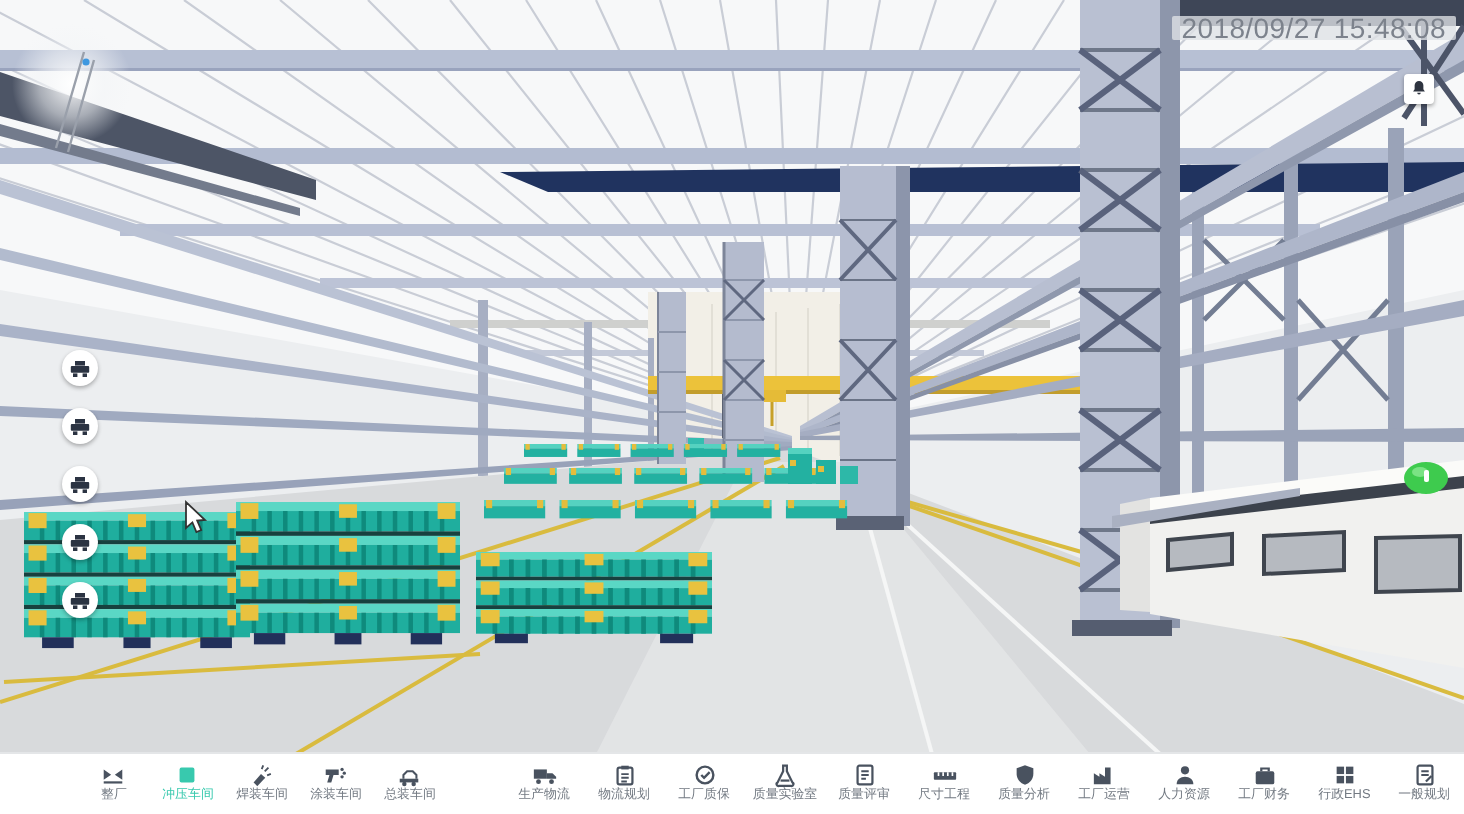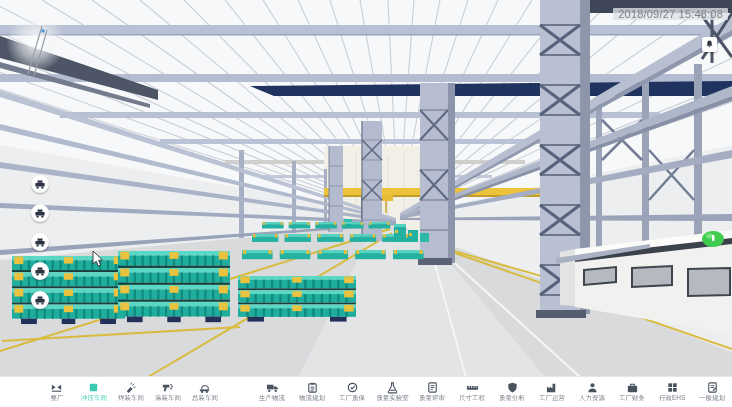--- a/index.html
+++ b/index.html
@@ -1,21 +1,21 @@
 <!DOCTYPE html>
 <html><head>
 <meta charset="utf-8">
 <style>
   html,body{margin:0;padding:0;background:#222;}
   .app{position:relative;width:732px;height:407px;overflow:hidden;
        font-family:"Liberation Sans","DejaVu Sans",sans-serif;background:#eceef0;}
   .viewport{position:absolute;left:0;top:0;right:0;bottom:30px;cursor:default;}
   svg.scene{display:block;width:100%;height:100%;}
   
-  .timestamp{position:absolute;top:8px;right:4px;font-size:11px;line-height:12px;
+  .timestamp{position:absolute;top:8px;right:4px;font-size:14px;line-height:12px;
              color:#7c828c;background:rgba(223,226,230,.78);padding:0 5px;border-radius:1px;
              letter-spacing:.2px;}
   
   .bell-btn{position:absolute;top:37px;right:15px;width:15px;height:15px;background:#fff;
             border:none;border-radius:2px;box-shadow:0 1px 2px rgba(0,0,0,.35);
             display:flex;align-items:center;justify-content:center;padding:0;cursor:pointer;}
   
   .hotspot{position:absolute;left:31px;width:18px;height:18px;border-radius:50%;background:#fff;
            border:none;box-shadow:0 1px 2px rgba(0,0,0,.3);display:flex;align-items:center;
            justify-content:center;padding:0;cursor:pointer;}

